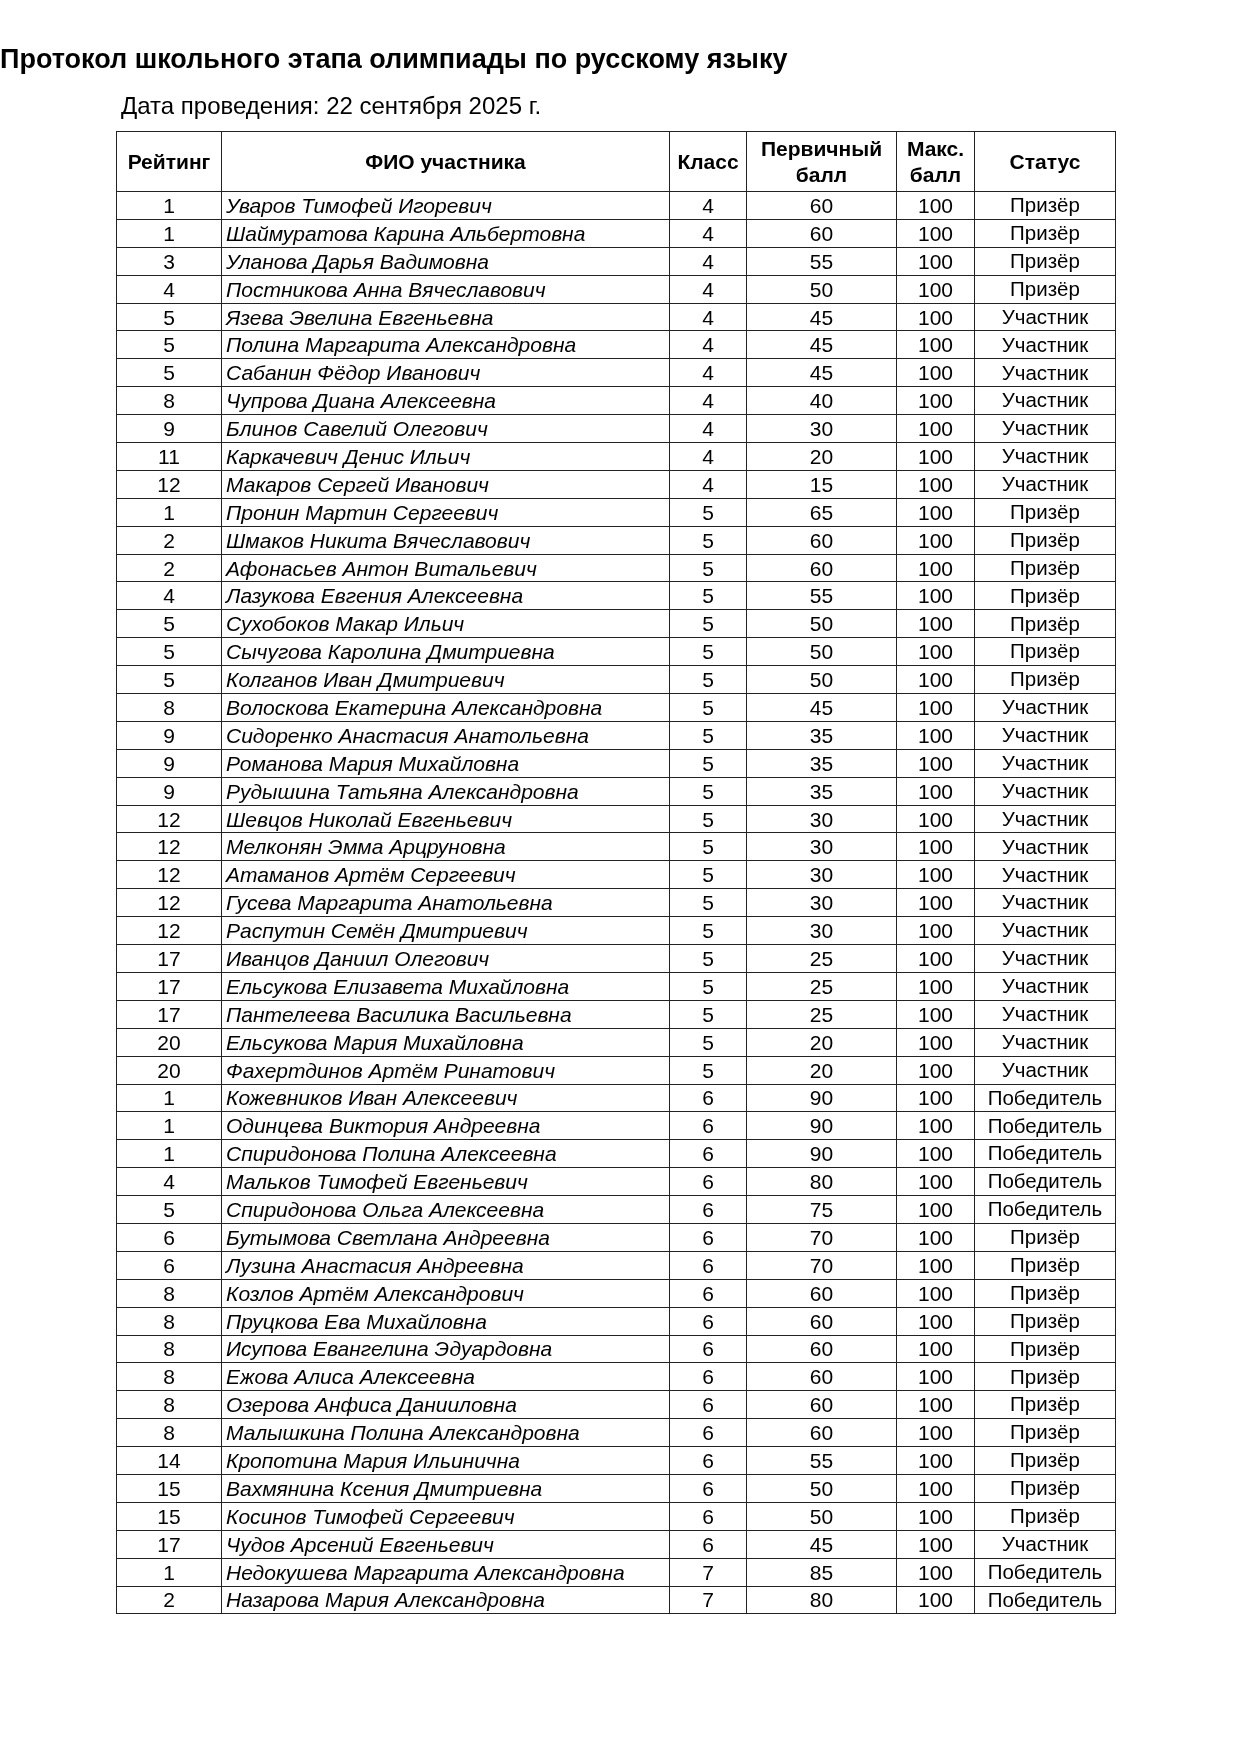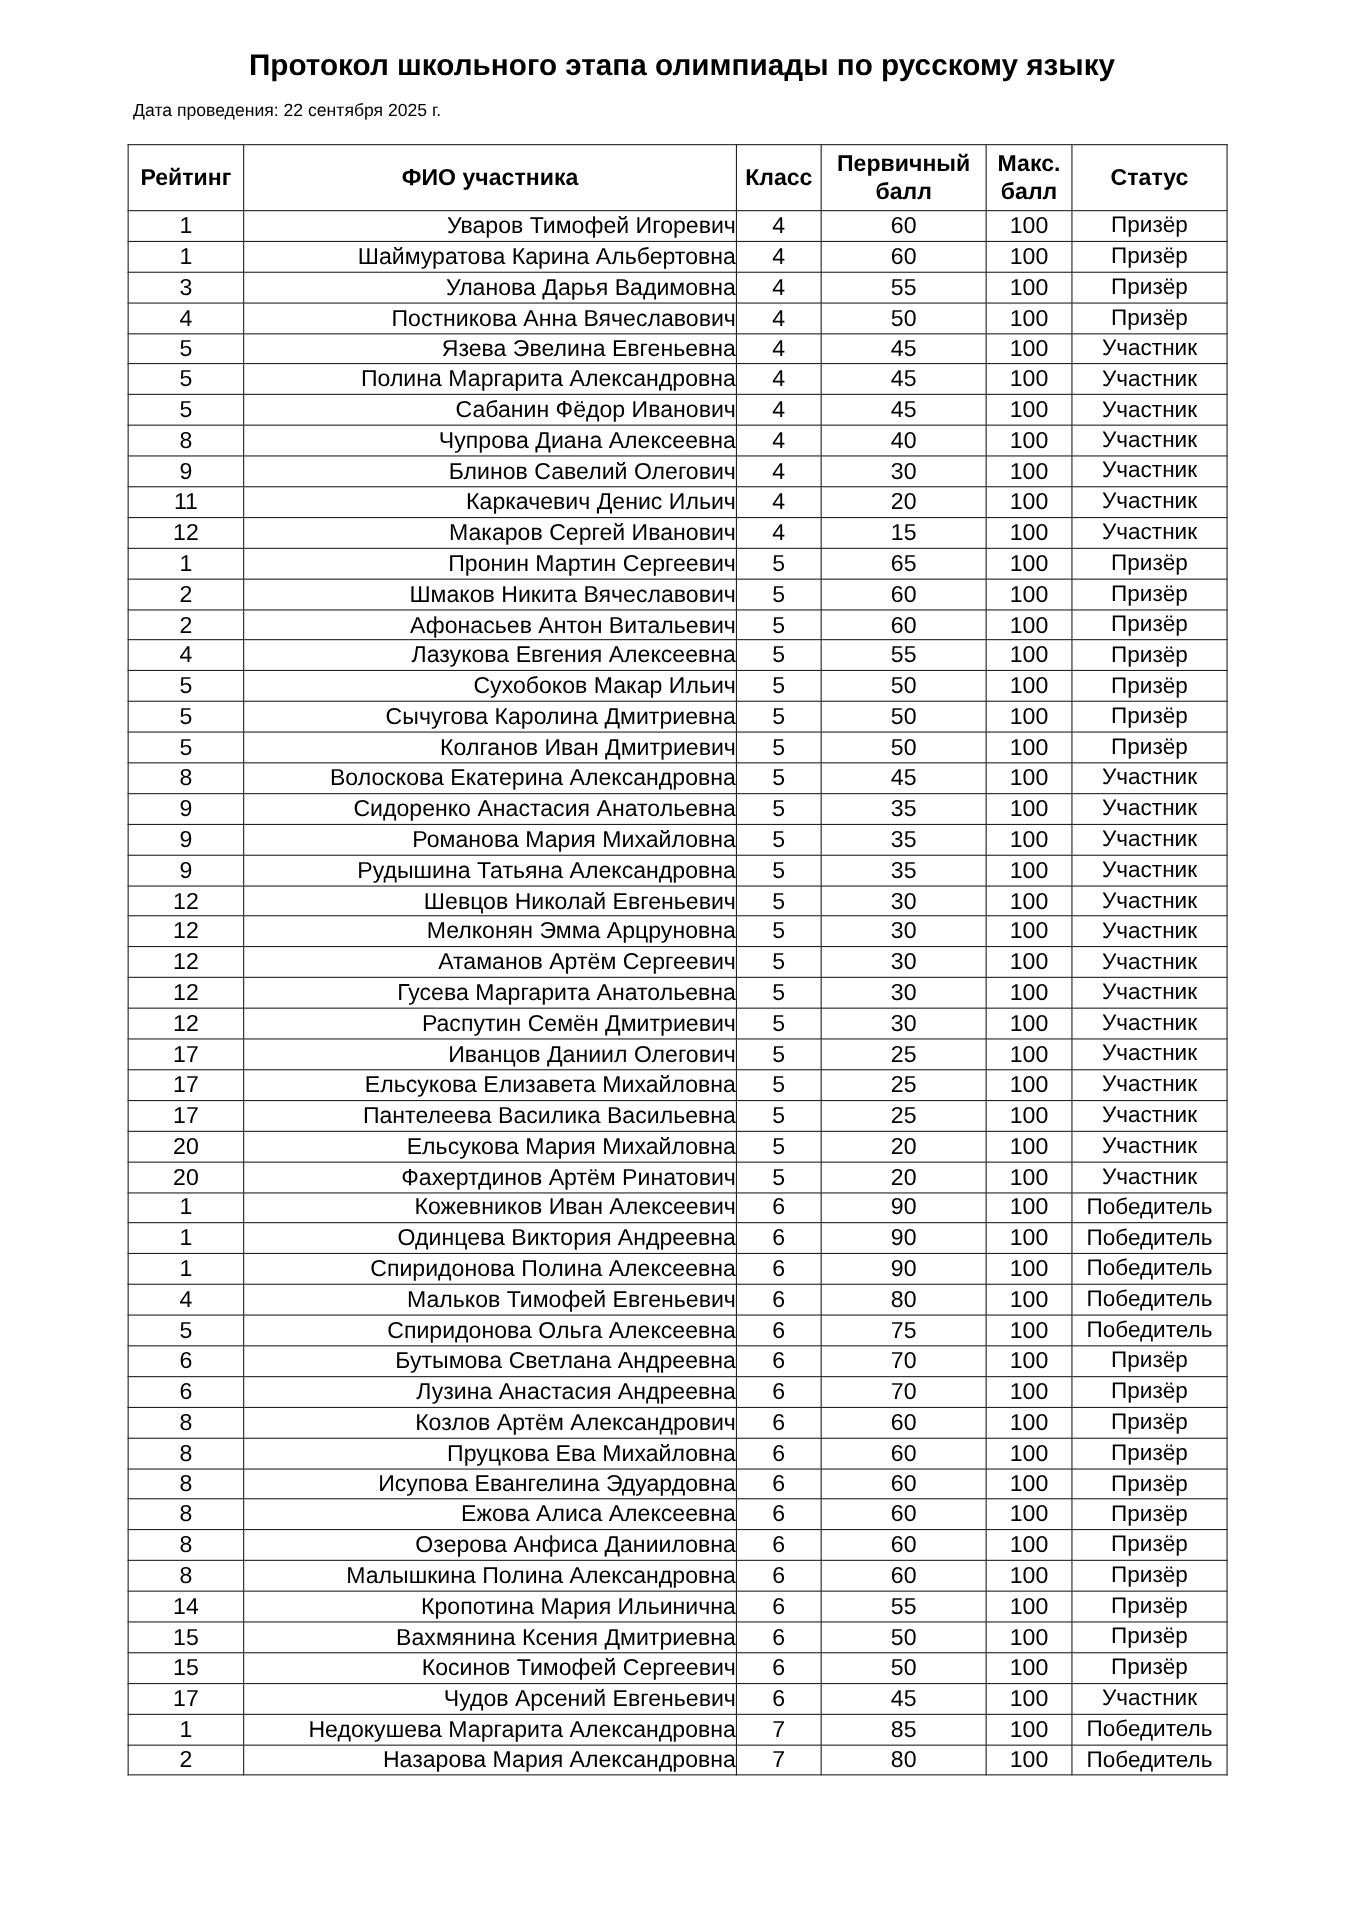--- a/index.html
+++ b/index.html
@@ -1,23 +1,23 @@
 <!DOCTYPE html>
 <html><head>
 <meta charset="utf-8">
 <style>
   html, body { margin: 0; padding: 0; background: #ffffff; }
   body { width: 1240px; height: 1754px; position: relative; font-family: "Liberation Sans", sans-serif; color: #000; }
-  .title { position: absolute; left: 0; width: 1240px; top: 44px; text-align: center; font-weight: bold; font-size: 27px; letter-spacing: 0px; }
-  .date { position: absolute; left: 121px; top: 92px; font-size: 16px; text-align: center; }
+  .title { position: absolute; left: 0; width: 1240px; top: 44px; text-align: left; font-weight: bold; font-size: 27px; letter-spacing: 0px; }
+  .date { position: absolute; left: 121px; top: 92px; font-size: 24px; text-align: center; }
   table.protocol { position: absolute; left: 116px; top: 131px; border-collapse: collapse; table-layout: fixed; width: 999px; }
   table.protocol th, table.protocol td { border: 1.5px solid #222; padding: 0; font-size: 21px; line-height: 1; overflow: hidden; white-space: nowrap; }
   table.protocol thead th { height: 59px; font-weight: bold; text-align: center; line-height: 1.2; white-space: normal; }
   table.protocol tbody td { height: 26.9px; text-align: center; }
-  table.protocol tbody td.name { text-align: right; padding-left: 4px; }
+  table.protocol tbody td.name { text-align: left; padding-left: 4px; font-style: italic; }
   table.protocol td.status { font-size: 20.5px; margin-top: 32px; }
   col.c-rank { width: 105px; }
   col.c-name { width: 448px; }
   col.c-class { width: 77px; }
   col.c-score { width: 150px; }
   col.c-max { width: 78px; }
   col.c-status { width: 141px; }
 </style>
 </head>
 <body>

